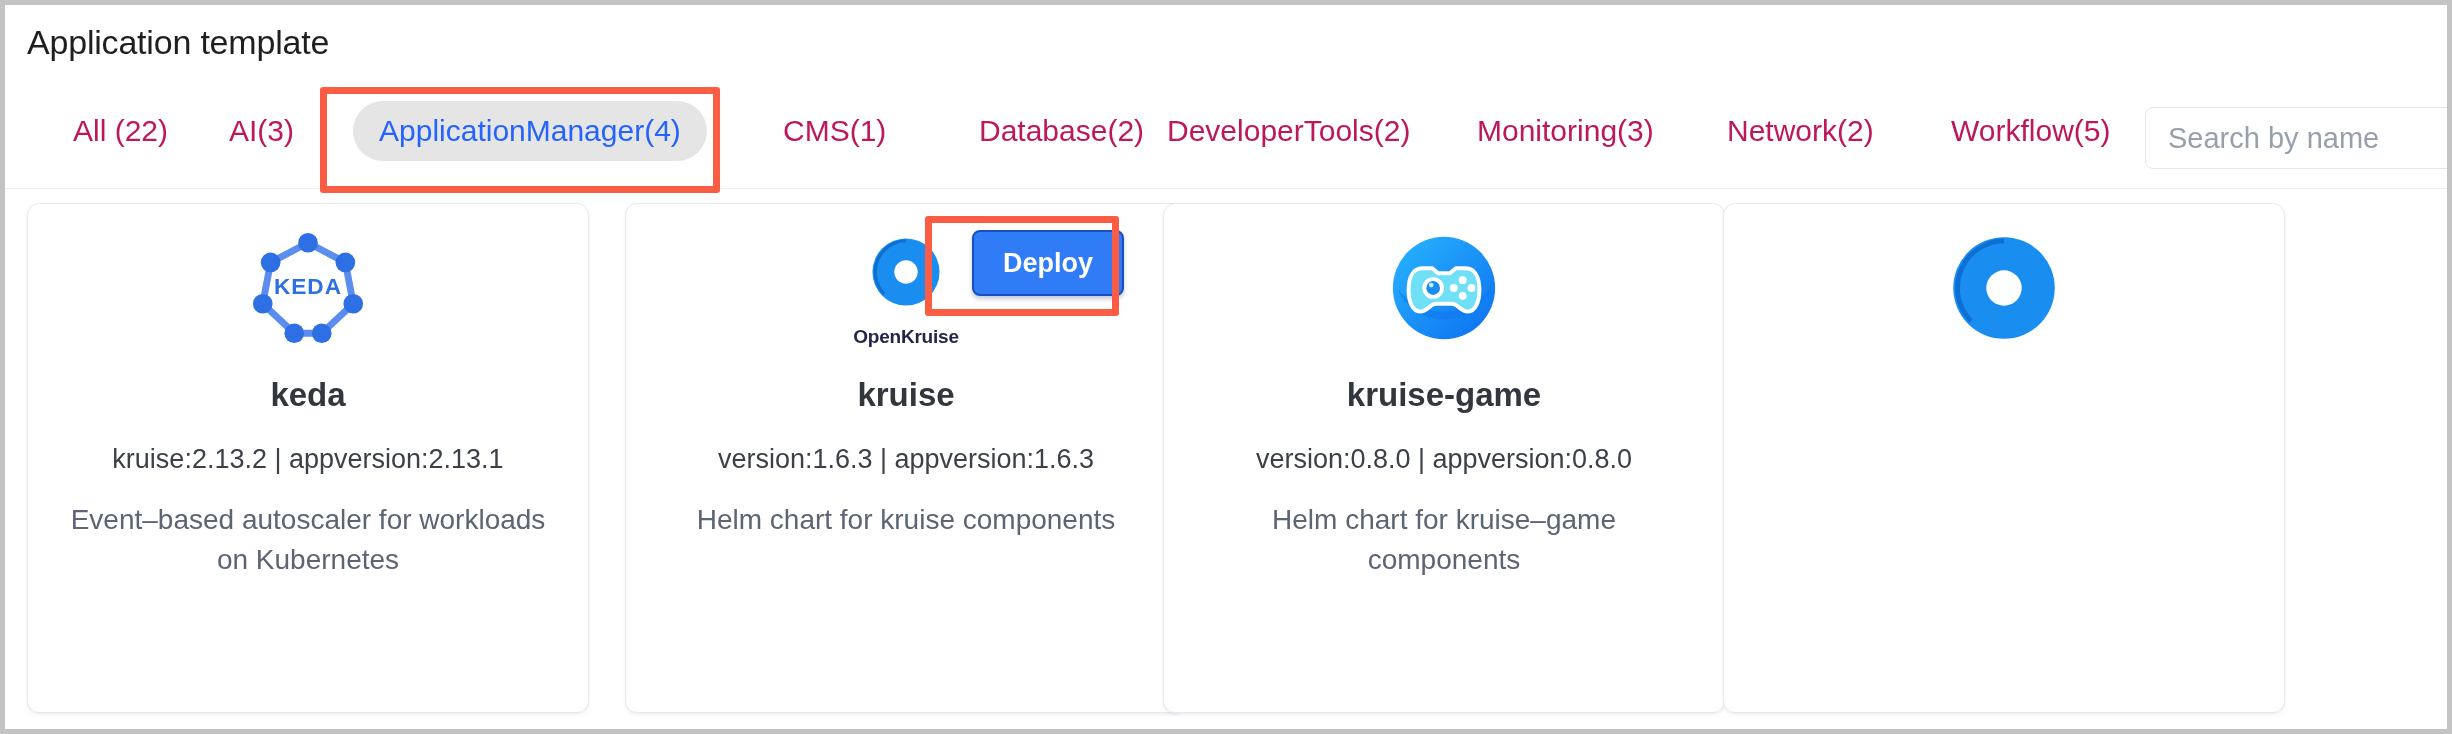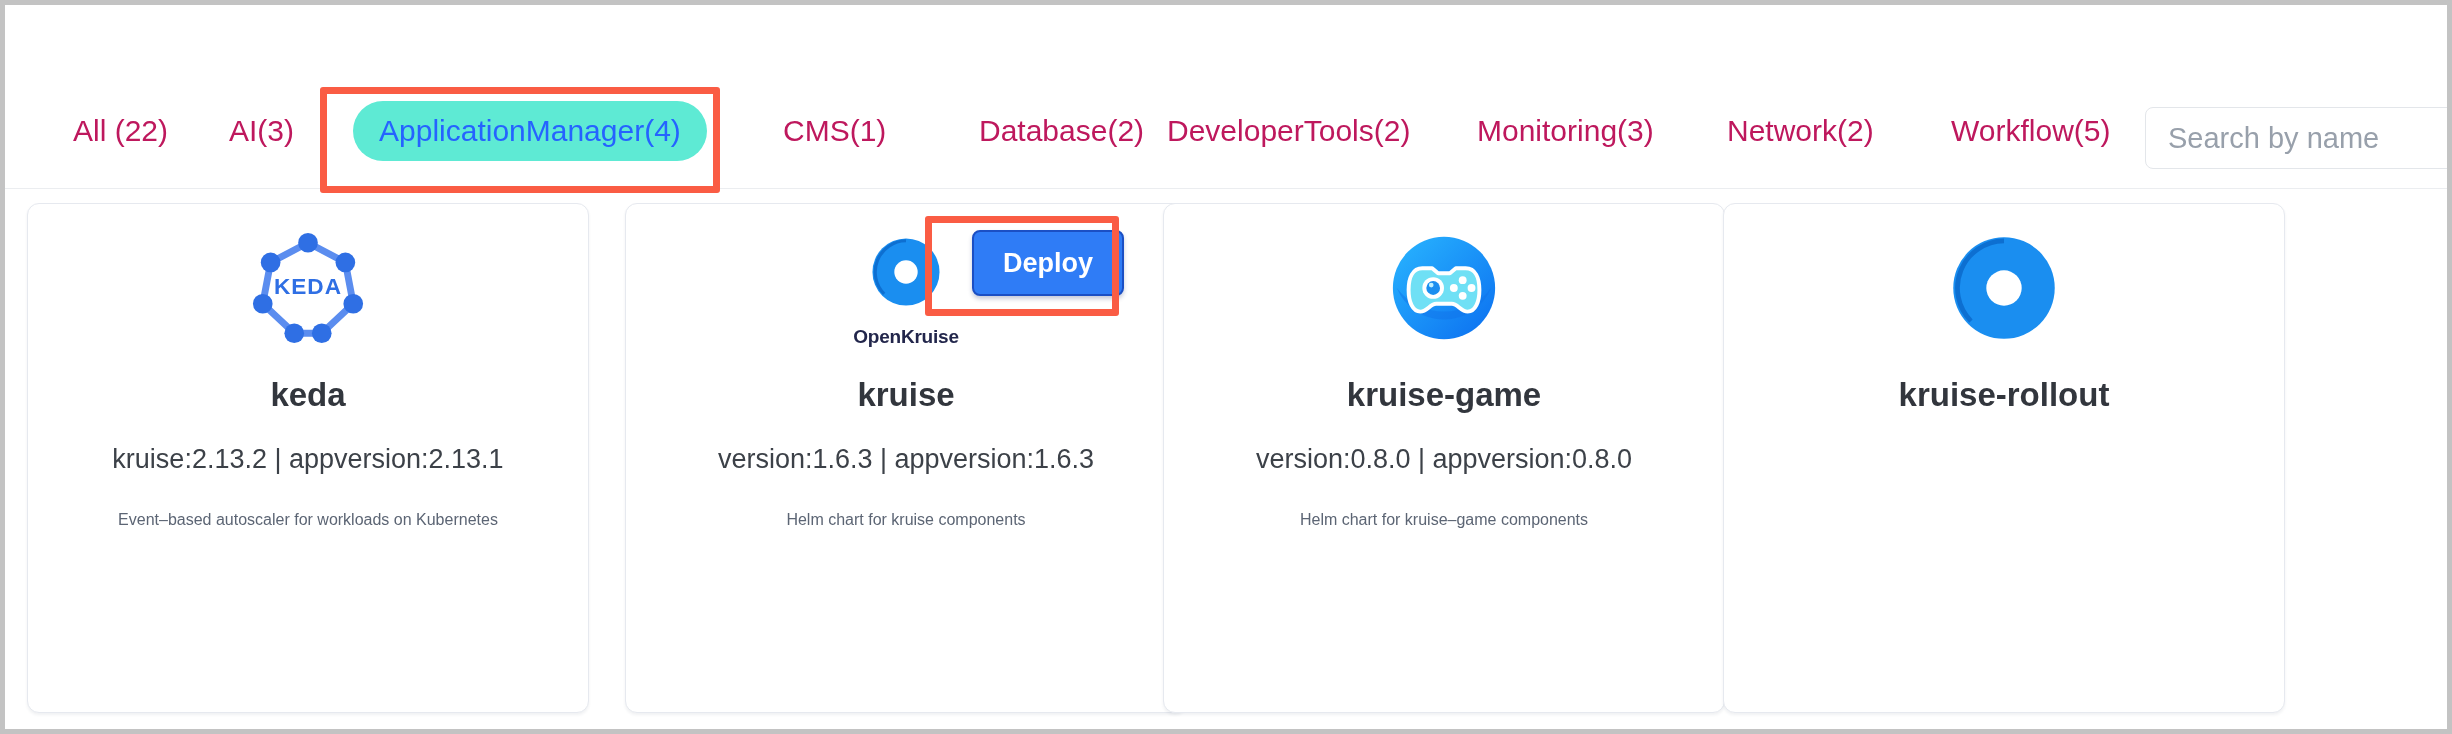--- a/index.html
+++ b/index.html
@@ -52,21 +52,21 @@
     line-height: 60px;
     font-size: 30px;
     color: #be185d;
     white-space: nowrap;
     padding: 0 26px;
     border-radius: 30px;
     box-sizing: border-box;
     cursor: pointer;
   }
   .tab.active {
-    background: #5eead4;
+    background: #e5e5e5;
     color: #2563ff;
   }
 
   
   .search-box {
     position: absolute;
     left: 2140px;
     top: 102px;
     width: 330px;
     height: 62px;
@@ -156,21 +156,21 @@
     color: #3c4148;
   }
   .card-desc {
     position: absolute;
     left: 0;
     top: 296px;
     width: 100%;
     padding: 0 40px;
     box-sizing: border-box;
     text-align: center;
-    font-size: 16px;
+    font-size: 28px;
     line-height: 40px;
     color: #5c6574;
   }
 
   
   .ok-wordmark {
     position: absolute;
     left: 0;
     top: 122px;
     width: 100%;
@@ -219,20 +219,21 @@
     top: 211px;
     width: 194px;
     height: 100px;
   }
 </style>
 </head>
 <body>
 
 <div id="app-frame">
 
+  <div class="page-title">Application template</div>
 
   <div class="tabs-row">
     <div class="tab" style="left:42px">All (22)</div>
     <div class="tab" style="left:198px">AI(3)</div>
     <div class="tab active" style="left:348px">ApplicationManager(4)</div>
     <div class="tab" style="left:752px">CMS(1)</div>
     <div class="tab" style="left:948px">Database(2)</div>
     <div class="tab" style="left:1136px">DeveloperTools(2)</div>
     <div class="tab" style="left:1446px">Monitoring(3)</div>
     <div class="tab" style="left:1696px">Network(2)</div>
@@ -312,21 +313,20 @@
 
     <div class="card c3">
       <div class="logo-wrap">
         <svg width="118" height="118" viewBox="0 0 100 100">
           <circle cx="50" cy="50" r="43" fill="#1a8ef0"></circle>
           <path d="M50 7 A43 43 0 0 1 50 93 A30 30 0 0 0 50 7 Z" fill="#3fd3e0"></path>
           <path d="M50 10 A40 40 0 0 0 22 78" fill="none" stroke="#0d6fd1" stroke-width="4"></path>
           <circle cx="50" cy="50" r="15" fill="#ffffff"></circle>
         </svg>
       </div>
-      <div class="card-title">kruise-rollout</div>
     </div>
 
   </div>
 
   <div class="redbox" id="redbox-tab"></div>
   <div class="redbox" id="redbox-deploy"></div>
 
 </div>
 
 </body></html>

